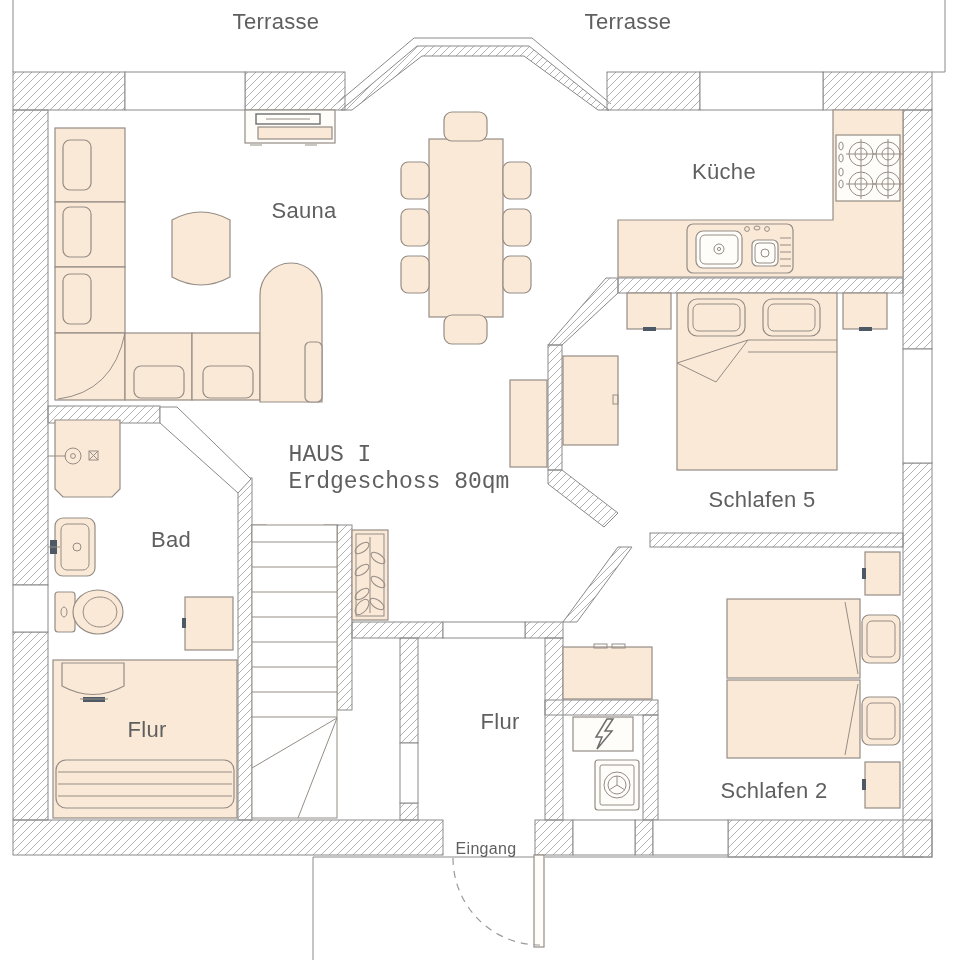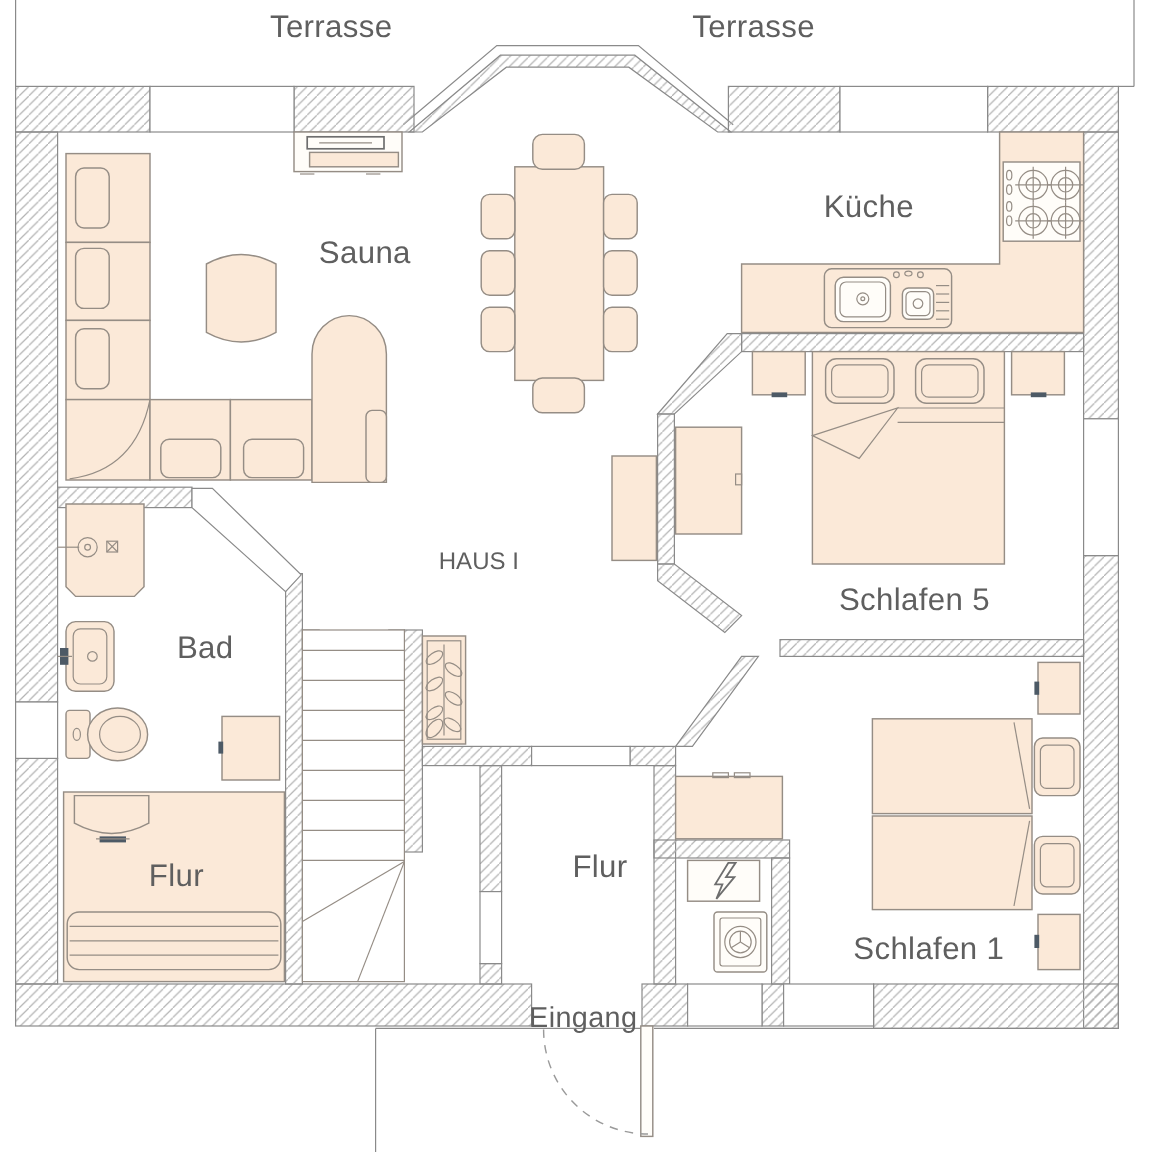--- a/index.html
+++ b/index.html
@@ -1,22 +1,22 @@
 <!DOCTYPE html>
 <html style="--background: #ffffff; --furniture-fill: #fbe9d8; --outline: #958d85; --wall-line: #8a8a8a; --hatch-line: #b2b2b2; --text: #5f5f5f; --dark-accent: #4d5a66;"><head>
 <meta charset="utf-8">
 <style>
   html,body{margin:0;padding:0;background:#fff;}
   .plan{position:relative;width:960px;height:960px;background:var(--background,#fff);
         font-family:"Liberation Sans",sans-serif;overflow:hidden;}
   .plan svg{position:absolute;left:0;top:0;}
-  .lbl{position:absolute;transform:translate(-50%,-50%);font-size:26px;color:var(--text,#5f5f5f);
+  .lbl{position:absolute;transform:translate(-50%,-50%);font-size:22px;color:var(--text,#5f5f5f);
        white-space:nowrap;letter-spacing:.3px;}
   .title-block{position:absolute;transform:translate(-50%,-50%);color:var(--text,#5f5f5f);
-       font-size:20px;line-height:27px;white-space:nowrap;}
+       font-size:23px;line-height:27px;white-space:nowrap;font-family:Liberation Mono, monospace;}
   
   .wall{fill:url(#hatch);stroke:var(--wall-line,#8a8a8a);stroke-width:1;}
   .win{fill:#fff;stroke:var(--wall-line,#8a8a8a);stroke-width:1;}
   .furn{fill:var(--furniture-fill,#fbe9d8);stroke:var(--outline,#958d85);stroke-width:1.2;}
   .furnw{fill:#fffdf9;stroke:var(--outline,#958d85);stroke-width:1.2;}
   .ln{fill:none;stroke:var(--outline,#958d85);stroke-width:1;}
   .lnw{fill:none;stroke:var(--wall-line,#8a8a8a);stroke-width:1;}
   .dark{fill:var(--dark-accent,#4d5a66);stroke:none;}
   .dash{fill:none;stroke:#9a9a9a;stroke-width:1.2;stroke-dasharray:7 6;}
   .hatchline{stroke:var(--hatch-line,#b0b0b0);stroke-width:1;}
@@ -332,20 +332,21 @@
 </svg>
 
 <div class="lbl" style="left:276px;top:22px">Terrasse</div>
 <div class="lbl" style="left:628px;top:22px">Terrasse</div>
 <div class="lbl" style="left:304px;top:211px">Sauna</div>
 <div class="lbl" style="left:724px;top:172px">Küche</div>
 <div class="lbl" style="left:762px;top:500px">Schlafen 5</div>
 <div class="lbl" style="left:171px;top:540px">Bad</div>
 <div class="lbl" style="left:147px;top:730px">Flur</div>
 <div class="lbl" style="left:500px;top:722px">Flur</div>
-<div class="lbl" style="left:774px;top:791px">Schlafen 1</div>
-<div class="lbl" style="left:486px;top:849px;font-size:24px">Eingang</div>
+<div class="lbl" style="left:774px;top:791px">Schlafen 2</div>
+<div class="lbl" style="left:486px;top:849px;font-size:16px">Eingang</div>
 
 <div class="title-block" style="left:399px;top:469px">
   <div>HAUS I</div>
+  <div>Erdgeschoss 80qm</div>
 </div>
 
 </div>
 
 </body></html>

